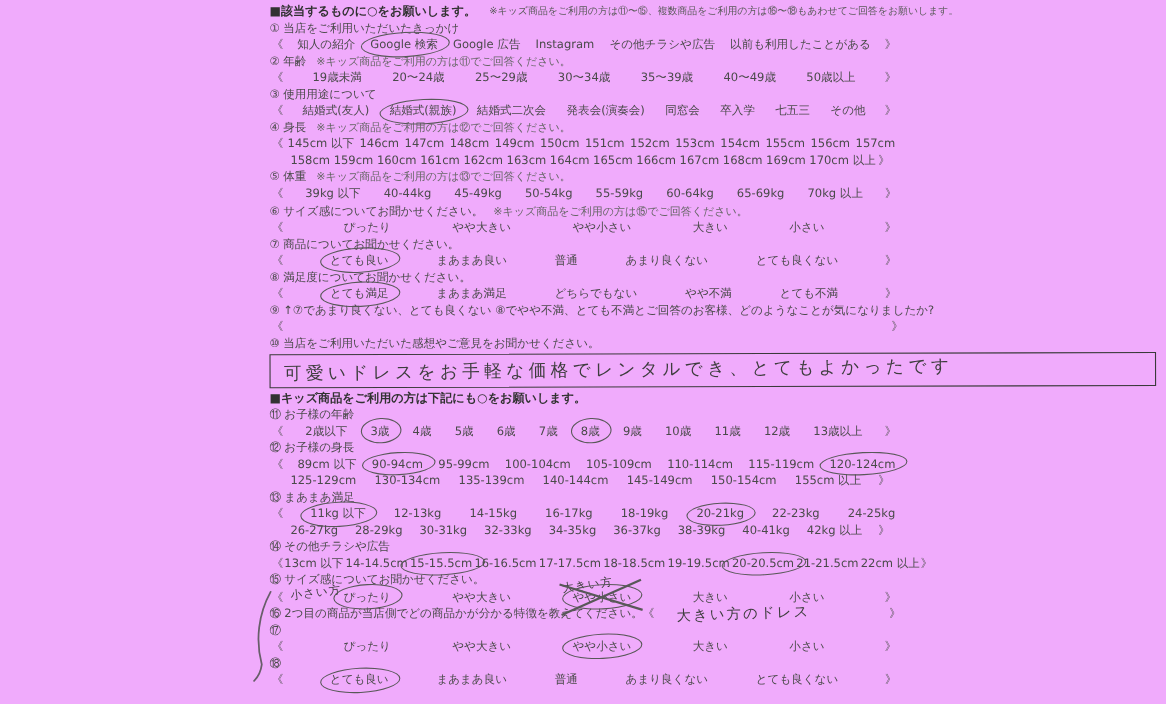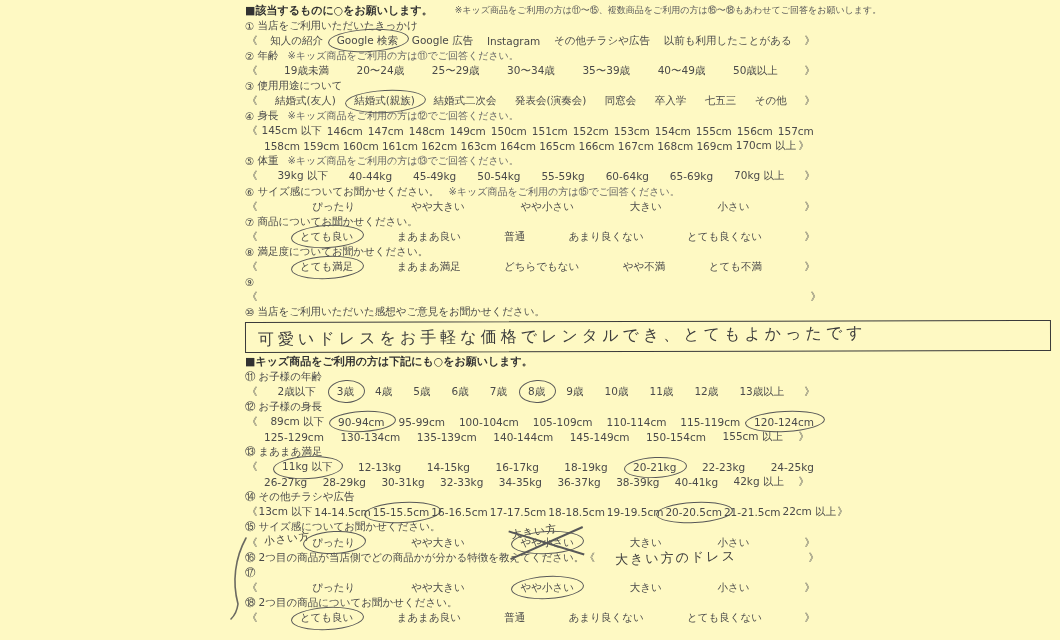--- a/index.html
+++ b/index.html
@@ -1,22 +1,22 @@
 <!DOCTYPE html>
 <html><head>
 <meta charset="utf-8">
 <style>
   html,body{margin:0;padding:0;background:#ffffff;}
-  .page{position:relative;width:1060px;height:640px;background:#fef9c3;overflow:hidden;
+  .page{position:relative;width:1060px;height:640px;background:#f0abfc;overflow:hidden;
         font-family:"DejaVu Sans","Liberation Sans",sans-serif;color:#4a4a4a;}
   .content{position:absolute;left:245px;top:2px;width:813px;}
   .line{display:flex;align-items:center;height:15.1px;white-space:nowrap;}
   .title-line{height:16px;}
   .sec-title{font-weight:bold;color:#323232;font-size:11px;}
-  .title-note{font-size:9px;color:#5a5a5a;margin-left:22px;font-weight:normal;}
+  .title-note{font-size:9px;color:#5a5a5a;margin-left:12px;font-weight:normal;}
   .q-label{font-size:10.5px;color:#4a4a4a;}
   .q-num{margin-right:3px;}
   .q-note{font-size:10px;color:#666;margin-left:9px;}
   .opt-row{justify-content:space-between;width:568px;font-size:10.5px;padding-left:2px;}
   .opt-row.cont{width:546px;margin-left:16px;}
   .wide{width:574px !important;}
   .bracket{color:#555;}
   .opt{position:relative;display:inline-block;padding:0 1px;}
   .circled::after{content:"";position:absolute;left:-8px;right:-10px;top:-4.5px;bottom:-4.5px;
       border:1.5px solid #585858;border-radius:50%;transform:rotate(-3deg);pointer-events:none;}
@@ -179,20 +179,21 @@
           <span class="bracket">《</span>
           <span class="opt circled"><span class="opt-text">とても満足</span></span>
           <span class="opt"><span class="opt-text">まあまあ満足</span></span>
           <span class="opt"><span class="opt-text">どちらでもない</span></span>
           <span class="opt"><span class="opt-text">やや不満</span></span>
           <span class="opt"><span class="opt-text">とても不満</span></span>
           <span class="bracket">》</span>
         </div>
         <div class="line q-label">
           <span class="q-num">⑨</span>
+          <span>↑⑦であまり良くない、とても良くない ⑧でやや不満、とても不満とご回答のお客様、どのようなことが気になりましたか?</span>
         </div>
         <div class="line opt-row wide">
           <span class="bracket">《</span>
           <span class="bracket">》</span>
         </div>
         <div class="line q-label">
           <span class="q-num">⑩</span>
           <span>当店をご利用いただいた感想やご意見をお聞かせください。</span>
         </div>
         <div class="comment-box">
@@ -317,21 +318,20 @@
           <span class="bracket">《</span>
           <span class="opt"><span class="opt-text">ぴったり</span></span>
           <span class="opt"><span class="opt-text">やや大きい</span></span>
           <span class="opt circled"><span class="opt-text">やや小さい</span></span>
           <span class="opt"><span class="opt-text">大きい</span></span>
           <span class="opt"><span class="opt-text">小さい</span></span>
           <span class="bracket">》</span>
         </div>
         <div class="line q-label">
           <span class="q-num">⑱</span>
-          <span>2つ目の商品についてお聞かせください。</span>
         </div>
         <div class="line opt-row">
           <span class="bracket">《</span>
           <span class="opt circled"><span class="opt-text">とても良い</span></span>
           <span class="opt"><span class="opt-text">まあまあ良い</span></span>
           <span class="opt"><span class="opt-text">普通</span></span>
           <span class="opt"><span class="opt-text">あまり良くない</span></span>
           <span class="opt"><span class="opt-text">とても良くない</span></span>
           <span class="bracket">》</span>
         </div>

